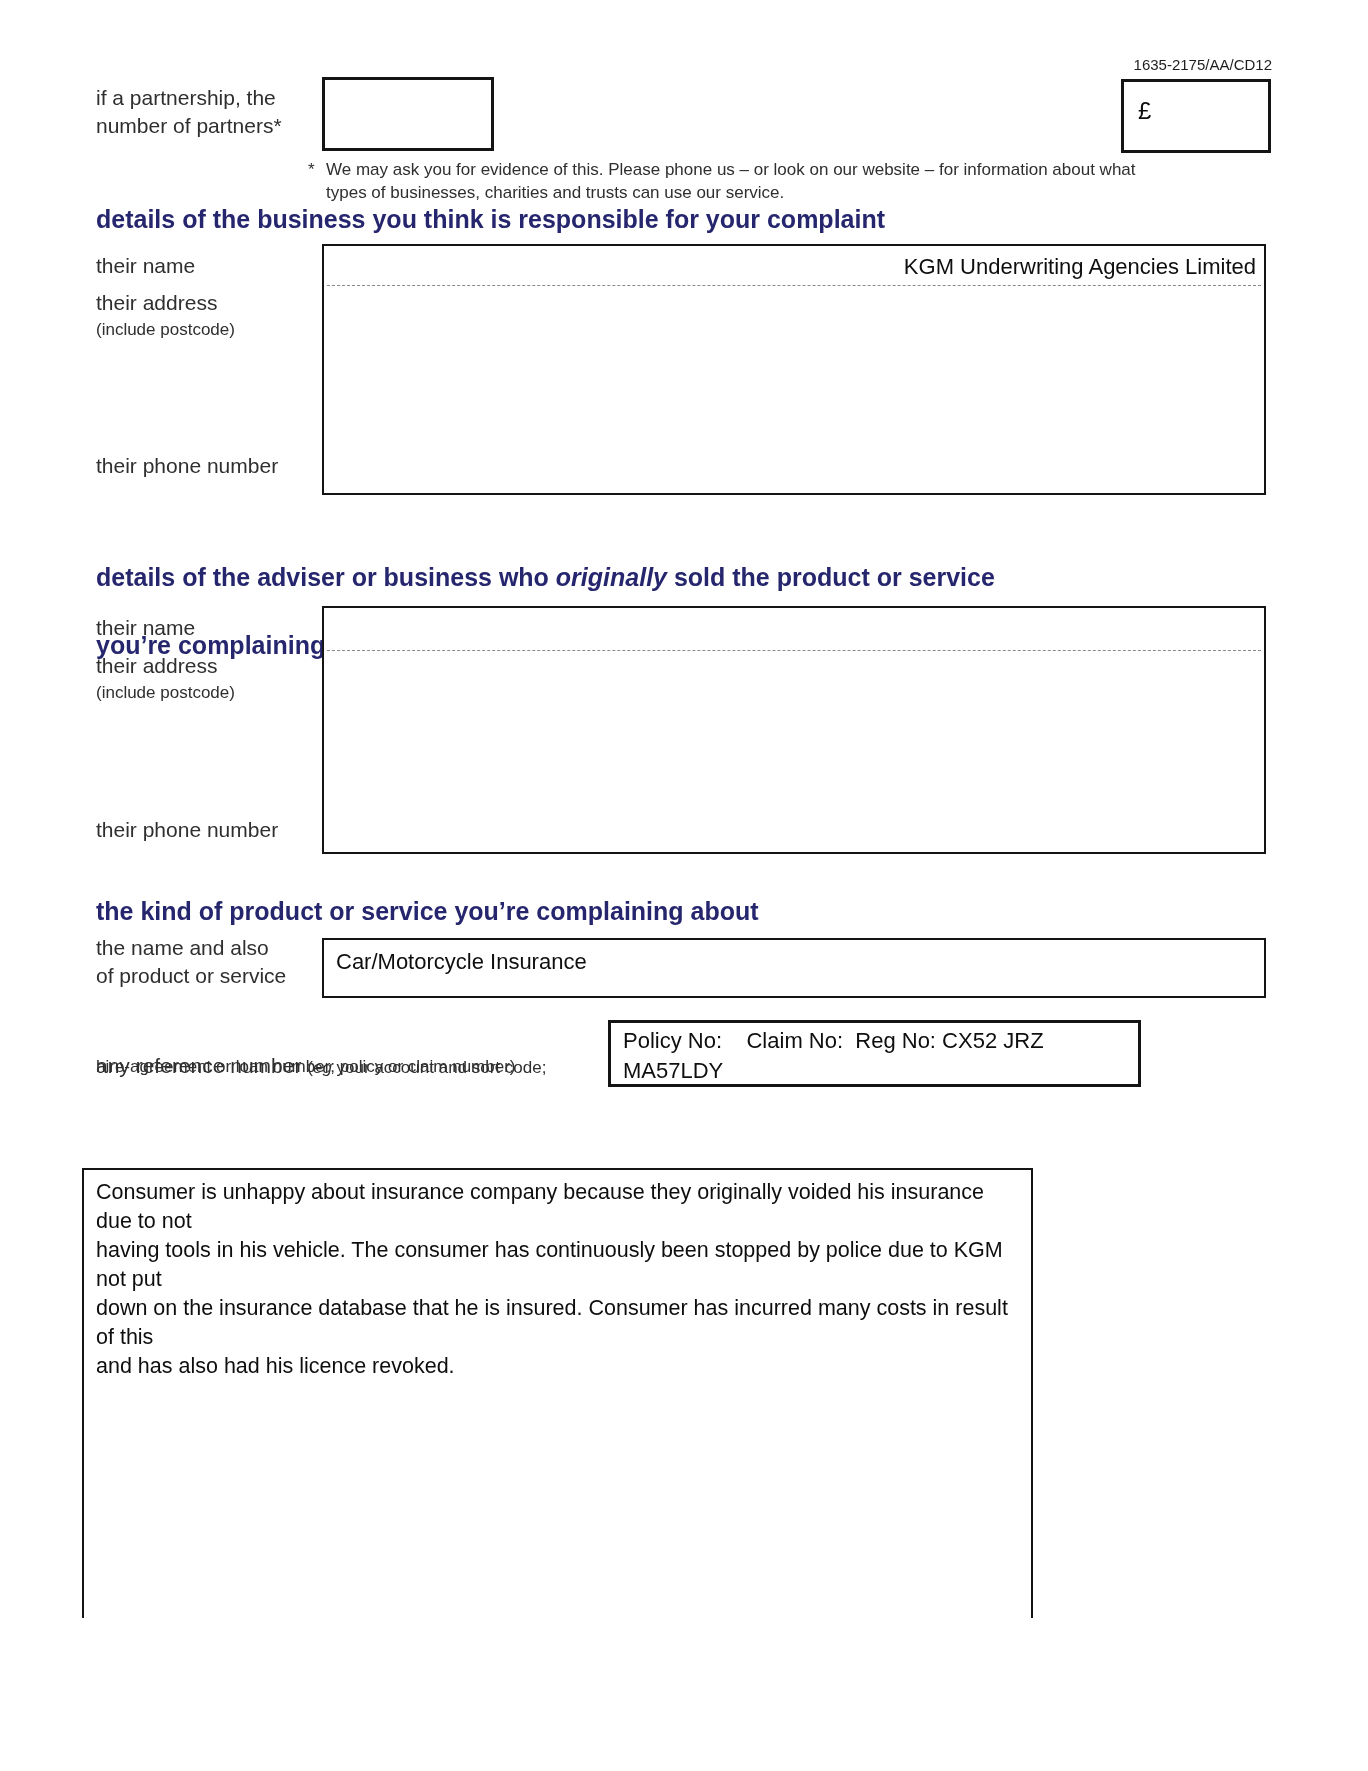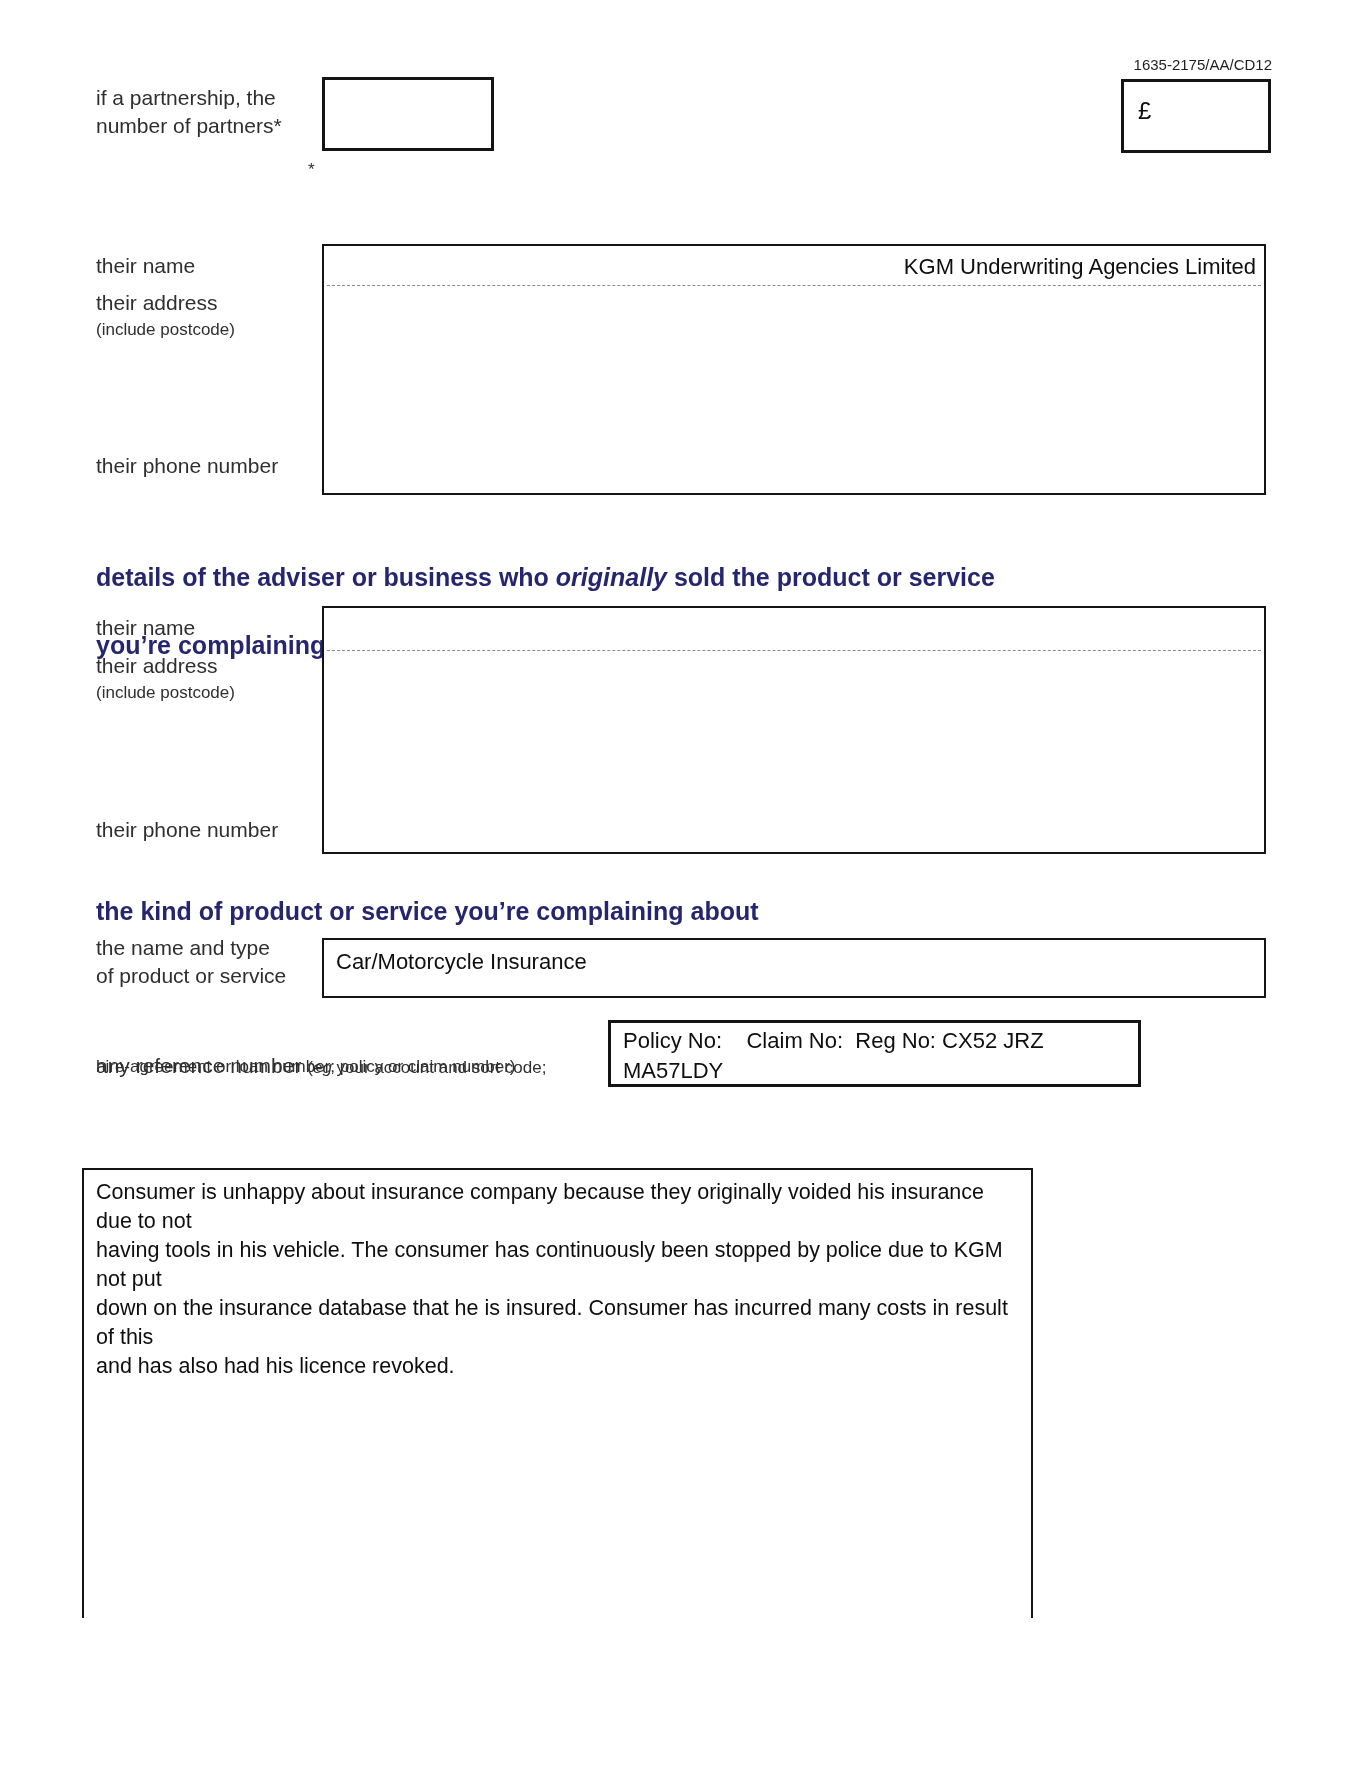--- a/index.html
+++ b/index.html
@@ -29,21 +29,24 @@
   <div class="box" style="left:322px;top:77px;width:172px;height:74px;padding:12px 10px;">
     <span class="value"></span>
   </div>
 
   <div class="box" style="left:1121px;top:79px;width:150px;height:74px;padding:14px 0 0 14px;">
     <span class="value" style="font-size:24px;">£</span>
     <span class="value"></span>
   </div>
 
   <div class="lbl small" style="left:308px;top:158px;">*</div>
+  <div class="lbl small" style="left:326px;top:158px;">We may ask you for evidence of this. Please phone us – or look on our website – for information about what
+types of businesses, charities and trusts can use our service.</div>
 
+  <div class="heading" style="left:96px;top:202px;">details of the business you think is responsible for your complaint</div>
 
   <div class="lbl" style="left:96px;top:252px;">their name</div>
   <div class="lbl" style="left:96px;top:289px;">their address</div>
   <div class="lbl small" style="left:96px;top:318px;">(include postcode)</div>
   <div class="lbl" style="left:96px;top:452px;">their phone number</div>
 
   <div class="bigbox" style="left:322px;top:244px;width:944px;height:251px;">
     <div class="value" style="position:absolute;left:12px;top:6px;right:8px;height:32px;text-align:right;">KGM Underwriting Agencies Limited</div>
     <div class="dash" style="top:39px;"></div>
     <div class="value" style="position:absolute;left:12px;top:46px;right:8px;bottom:52px;"></div>
@@ -62,21 +65,21 @@
 
   <div class="bigbox" style="left:322px;top:606px;width:944px;height:248px;">
     <div class="value" style="position:absolute;left:12px;top:6px;right:8px;height:32px;"></div>
     <div class="dash" style="top:42px;"></div>
     <div class="value" style="position:absolute;left:12px;top:49px;right:8px;bottom:52px;"></div>
     <div class="value" style="position:absolute;left:12px;right:8px;bottom:4px;height:44px;"></div>
   </div>
 
   <div class="heading" style="left:96px;top:894px;">the kind of product or service you’re complaining about</div>
 
-  <div class="lbl" style="left:96px;top:934px;">the name and type
+  <div class="lbl" style="left:96px;top:934px;">the name and also
 of product or service</div>
   <div class="bigbox" style="left:322px;top:938px;width:944px;height:60px;">
     <div class="value" style="position:absolute;left:12px;top:7px;right:8px;">Car/Motorcycle Insurance</div>
   </div>
 
   <div class="lbl" style="left:96px;top:1024px;">
     <span>any reference number</span> <span class="small"><span>(</span><span class="it">eg</span><span> your account and sort code;</span></span>
   </div>
   <div class="lbl small" style="left:96px;top:1055px;">hire-agreement or loan number; policy or claim number)</div>
 

